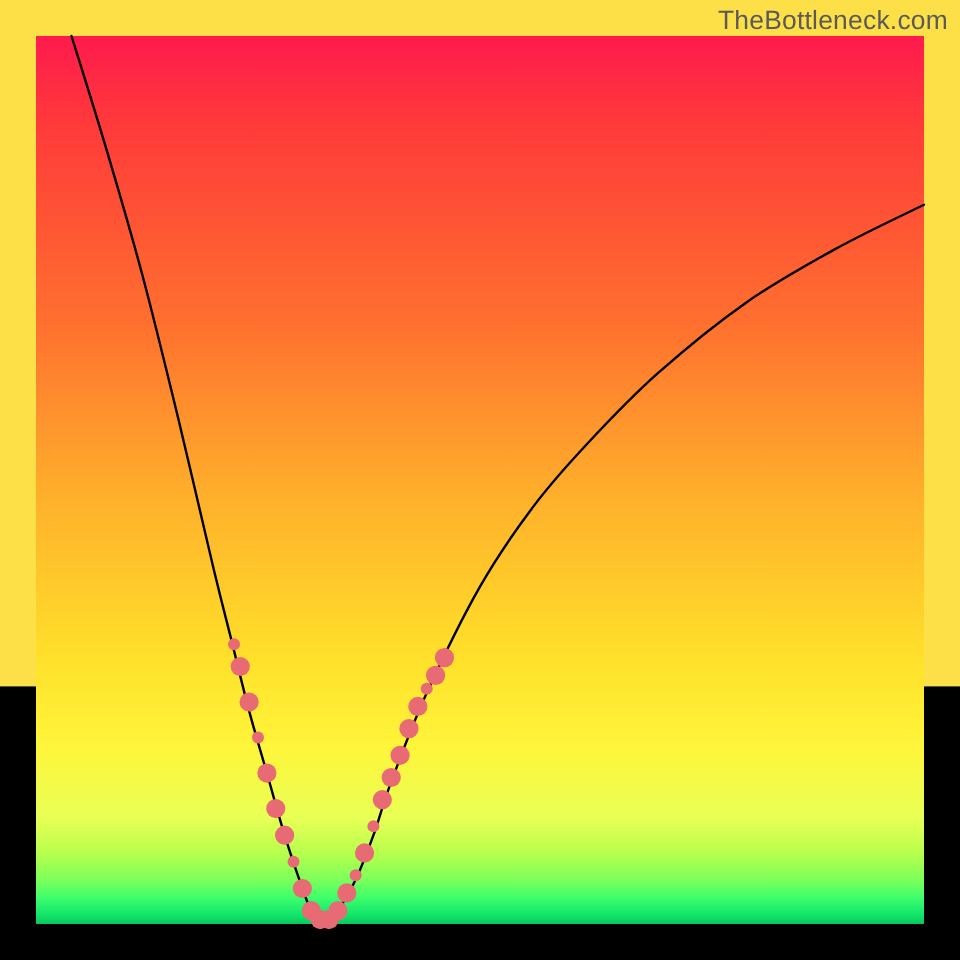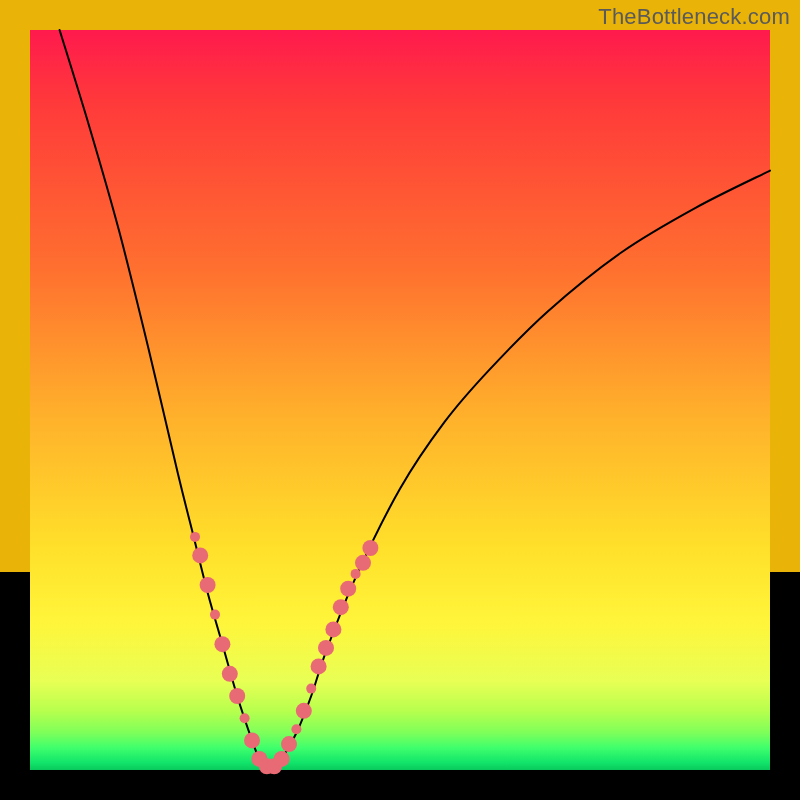--- a/index.html
+++ b/index.html
@@ -8,21 +8,21 @@
     width: 800px;
     height: 800px;
     overflow: hidden;
     font-family: Arial, Helvetica, sans-serif;
     background: #000;
   }
   .frame {
     position: relative;
     width: 800px;
     height: 572px;
-    background: #eab308;
+    background: #fde047;
   }
   .plot {
     position: absolute;
     left: 30px;
     top: 30px;
     width: 740px;
     height: 740px;
     
     background: linear-gradient(
       to bottom,

